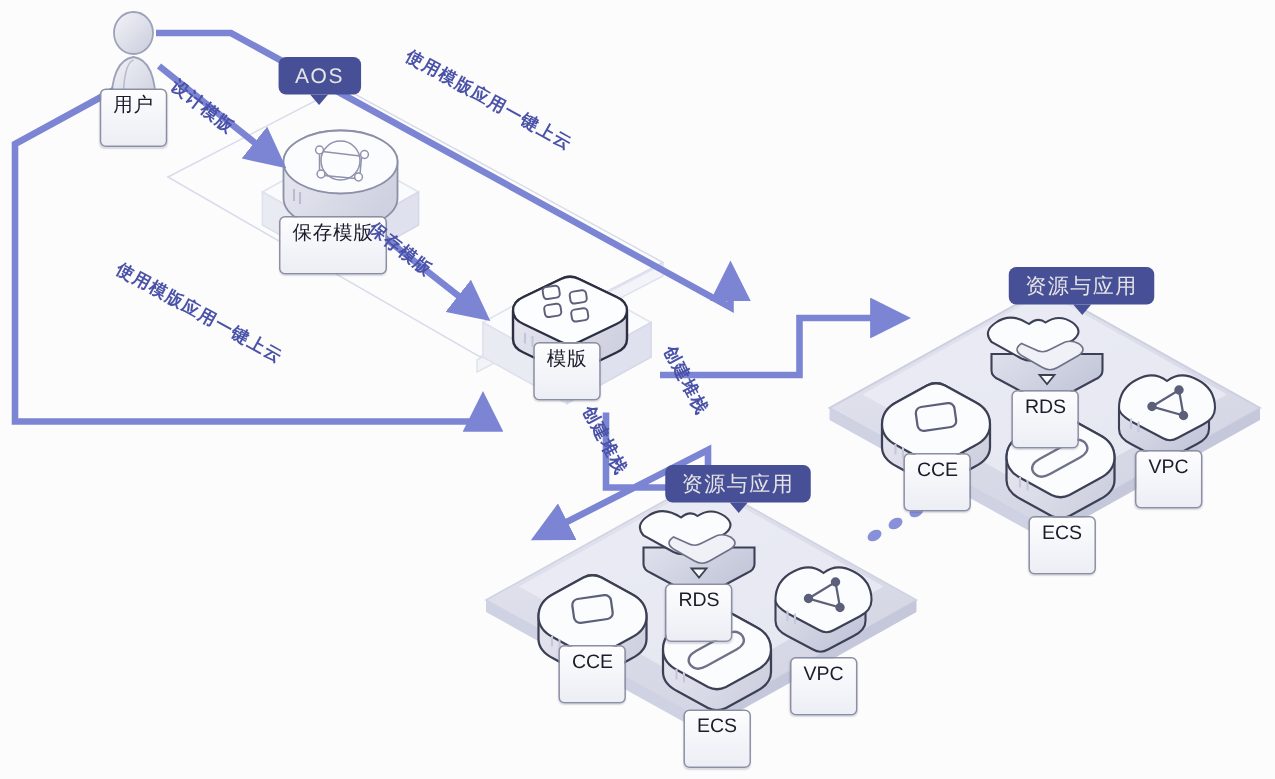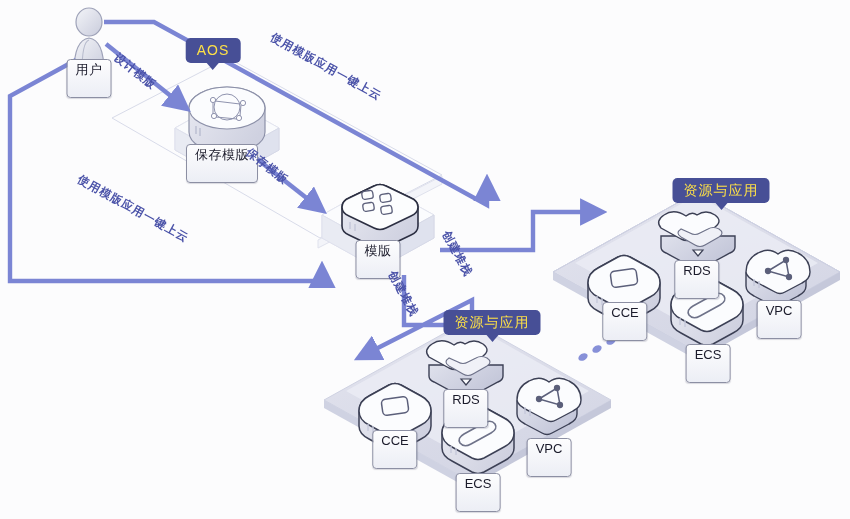--- a/index.html
+++ b/index.html
@@ -20,21 +20,21 @@
     padding:2px 8px 20px 8px;
     white-space:nowrap;
     box-shadow:0 1px 1px rgba(60,60,90,.18);
     transform:translate(-50%,0);
     line-height:15px;
   }
   .lbl.cn{font-size:13px;letter-spacing:.5px;}
   .badge{
     position:absolute;
     background:#474f96;
-    color:#fde047;
+    color:#e5e5e5;
     font-size:14px;
     border-radius:5px;
     padding:4px 11px 5px 11px;
     white-space:nowrap;
     transform:translate(-50%,0);
     letter-spacing:1px;
     line-height:16px;
   }
   .badge:after{
     content:"";position:absolute;left:50%;top:100%;
@@ -264,21 +264,21 @@
 
       <path d="M404 275 L404 325 L472 325 L472 300 L364 355" marker-end="url(#ar)"></path>
     </g>
   </svg>
 
   <div class="lbl cn" style="left:89px;top:59px;">用户</div>
 
   <div class="badge" style="left:213px;top:38px;">AOS</div>
 
   <div class="lbl cn" style="left:222px;top:144px;">保存模版</div>
-  <div class="lbl cn" style="left:378px;top:240px;">模版</div>
+  <div class="lbl cn" style="left:378px;top:228px;">模版</div>
 
   <div class="badge" style="left:721px;top:178px;">资源与应用</div>
   <div class="lbl" style="left:625px;top:302px;">CCE</div>
   <div class="lbl" style="left:697px;top:260px;">RDS</div>
   <div class="lbl" style="left:708px;top:344px;">ECS</div>
   <div class="lbl" style="left:779px;top:300px;">VPC</div>
 
   <div class="badge" style="left:492px;top:310px;">资源与应用</div>
   <div class="lbl" style="left:395px;top:430px;">CCE</div>
   <div class="lbl" style="left:466px;top:389px;">RDS</div>

